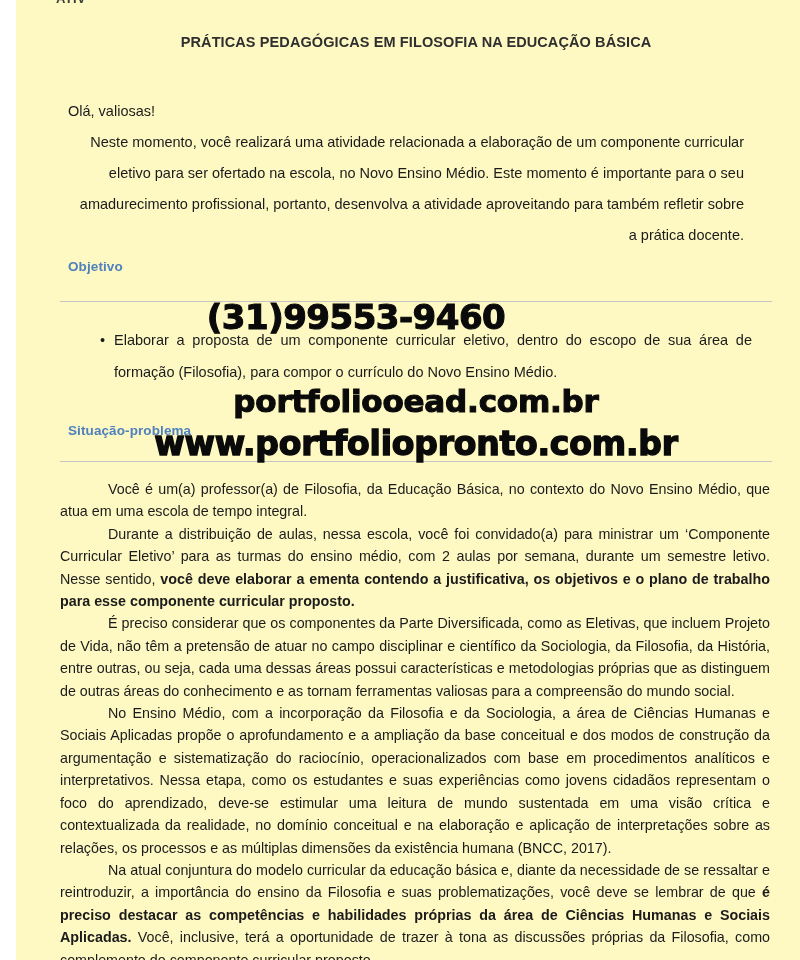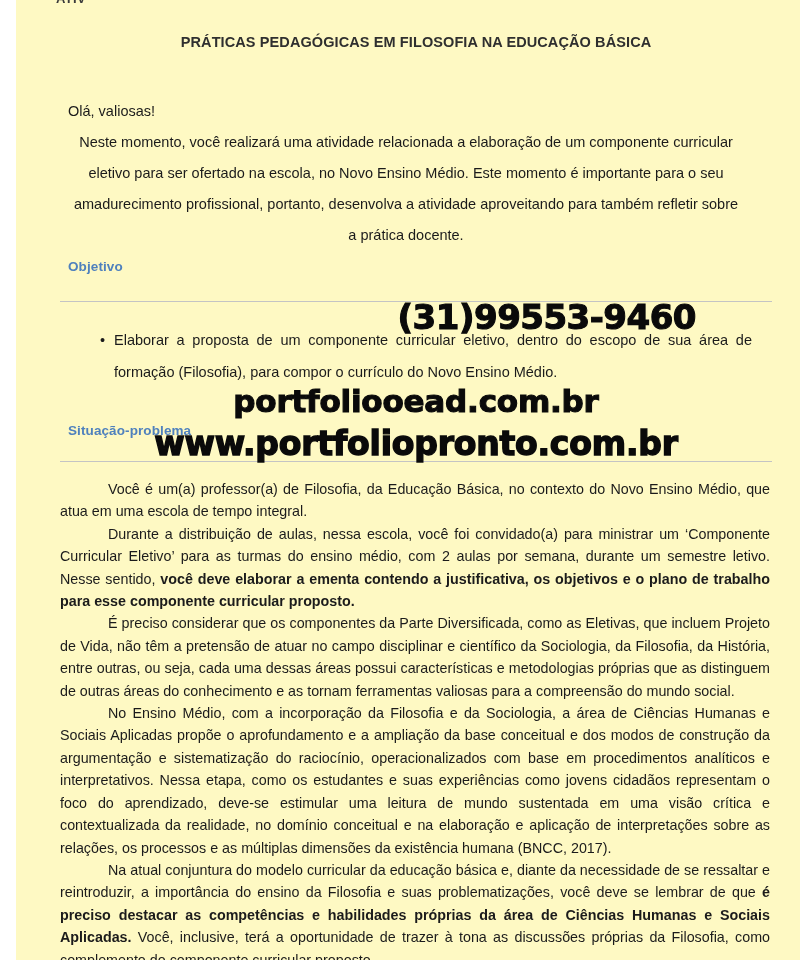--- a/index.html
+++ b/index.html
@@ -56,21 +56,21 @@
     line-height: 31px;
     margin: 0 0 0 0;
   }
   .intro .para {
     font-size: 14.5px;
     line-height: 31px;
     text-align: justify;
     text-justify: inter-word;
     margin: 0;
   }
-  .intro .para:last-child { text-align: center; }
+  .intro .para:last-child { text-align: right; }
 
   
   .section-heading {
     position: absolute;
     font-size: 13.5px;
     font-weight: bold;
     color: #4f81bd;
     letter-spacing: 0.1px;
   }
   #heading-objetivo { left: 52px; top: 259px; }
@@ -134,21 +134,21 @@
     color: #0a0a0a;
     white-space: nowrap;
     font-family: "DejaVu Sans", sans-serif;
     font-weight: bold;
     pointer-events: none;
   }
   #wm-phone {
     left: 0;
     top: 297px;
     width: 680px;
-    text-align: right;
+    text-align: center;
     font-size: 34px;
     letter-spacing: -0.5px;
     -webkit-text-stroke: 1.1px #0a0a0a;
   }
   #wm-site1 {
     left: 0;
     top: 383px;
     width: 800px;
     text-align: center;
     font-size: 31px;

